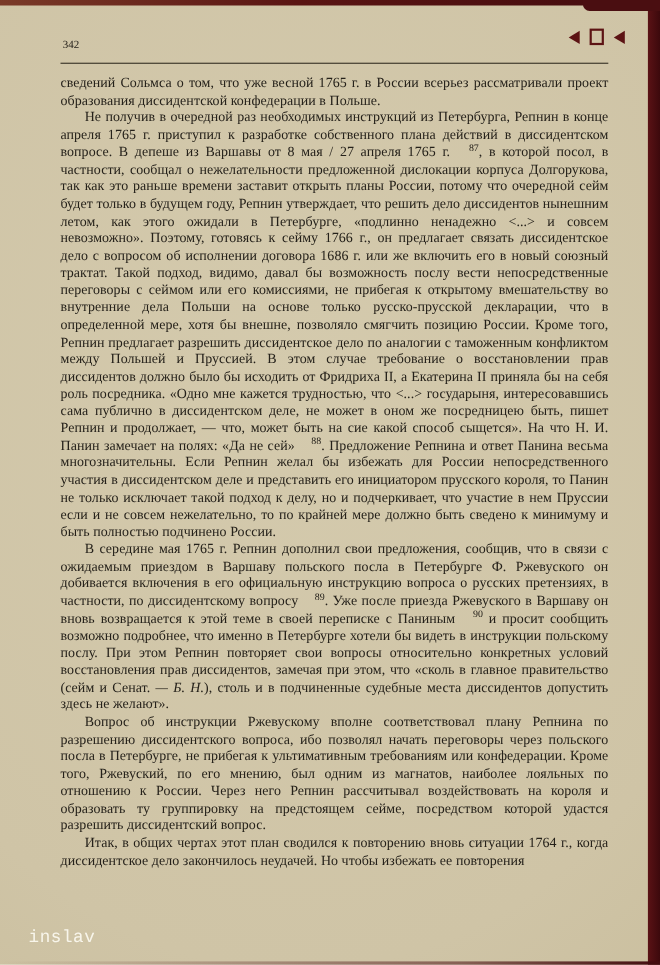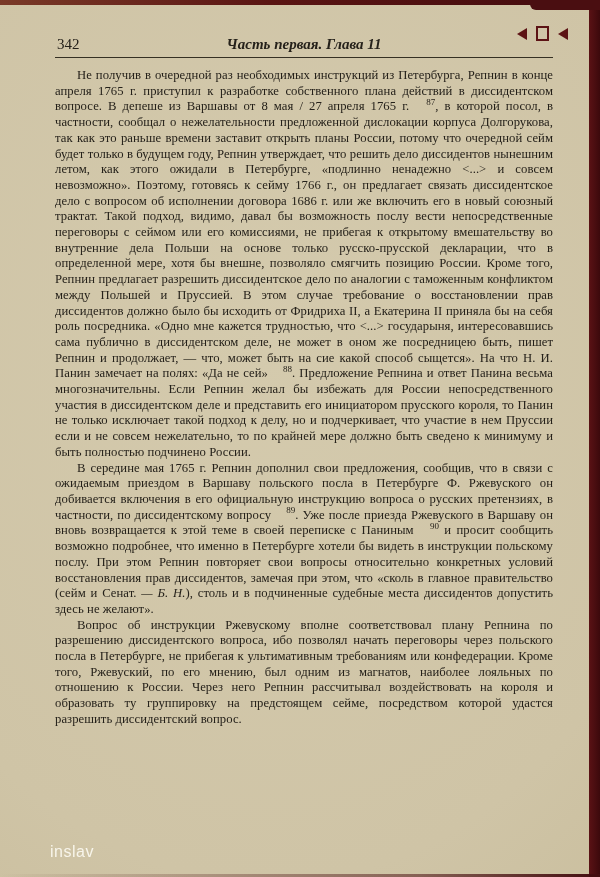--- a/index.html
+++ b/index.html
@@ -12,21 +12,21 @@
   
   .edge-top{position:absolute;top:0;left:0;right:0;height:5px;
     background:linear-gradient(to right,#7a3a28 0%,#5a1513 45%,#430c0f 100%);}
   .edge-right{position:absolute;top:0;right:0;bottom:0;width:11px;
     background:linear-gradient(to left,#3c090c,#5a1215);}
   .edge-corner{position:absolute;top:0;right:0;width:70px;height:10px;background:#4a0e11;border-bottom-left-radius:6px;}
   .edge-bottom{position:absolute;left:0;right:0;bottom:0;height:3px;
     background:linear-gradient(to right, rgba(90,40,25,0) 0%, rgba(74,14,17,.55) 70%, #430c0f 100%);}
 
   
-  .header{position:absolute;top:36px;left:55px;right:47px;height:18px;font-size:15px;}
+  .header{position:absolute;top:36px;left:55px;right:47px;height:18px;font-size:10px;}
   .page-num{position:absolute;left:2px;top:0;}
   .running-title{position:absolute;left:0;right:0;text-align:center;font-style:italic;font-weight:bold;top:0;}
   .header-rule{position:absolute;top:57px;left:55px;right:47px;border:0;border-top:1.2px solid #353023;margin:0;}
 
   
   .artifacts{position:absolute;top:26px;right:32px;display:flex;align-items:center;gap:9px;}
   .tri-left{width:0;height:0;border-top:6px solid transparent;border-bottom:6px solid transparent;border-right:10px solid #5c1314;}
   .mark-rect{width:9px;height:11px;border:2px solid #5c1314;background:transparent;}
 
   
@@ -36,47 +36,48 @@
     letter-spacing:.05px;
   }
   .para{margin:0;}
   .para.indent{text-indent:22px;}
   .text-body sup{font-size:9px;line-height:0;vertical-align:super;letter-spacing:0;margin-left:11px;}
   .text-body i{}
 
   
   .watermark{
     position:absolute;left:26px;bottom:16px;
-    font-family:Liberation Sans, sans-serif;
-    font-size:16px;color:rgba(250,248,238,.95);letter-spacing:.5px;margin-left:24px;
+    font-family:Liberation Mono, monospace;
+    font-size:16px;color:rgba(250,248,238,.95);letter-spacing:.5px;
   }
 </style>
 </head>
 <body>
 
 <div>
 
   <div class="edge-top"></div>
   <div class="edge-right"></div>
   <div class="edge-corner"></div>
   <div class="edge-bottom"></div>
 
   <div class="artifacts">
     <span class="tri-left"></span>
     <span class="mark-rect"></span>
     <span class="tri-left"></span>
   </div>
 
   <div class="header">
     <span class="page-num">342</span>
-    <span class="running-title">Часть первая. Глава 11</span>
   </div>
   <hr class="header-rule">
 
   <main class="text-body">
+      <p class="para">сведений Сольмса о том, что уже весной 1765 г. в России всерьез рассматривали проект образования диссидентской конфедерации в Польше.</p>
       <p class="para indent">Не получив в очередной раз необходимых инструкций из Петербурга, Репнин в конце апреля 1765 г. приступил к разработке собственного плана действий в диссидентском вопросе. В депеше из Варшавы от 8 мая / 27 апреля 1765 г. <sup>87</sup>, в которой посол, в частности, сообщал о нежелательности предложенной дислокации корпуса Долгорукова, так как это раньше времени заставит открыть планы России, потому что очередной сейм будет только в будущем году, Репнин утверждает, что решить дело диссидентов нынешним летом, как этого ожидали в Петербурге, «подлинно ненадежно &lt;...&gt; и совсем невозможно». Поэтому, готовясь к сейму 1766 г., он предлагает связать диссидентское дело с вопросом об исполнении договора 1686 г. или же включить его в новый союзный трактат. Такой подход, видимо, давал бы возможность послу вести непосредственные переговоры с сеймом или его комиссиями, не прибегая к открытому вмешательству во внутренние дела Польши на основе только русско-прусской декларации, что в определенной мере, хотя бы внешне, позволяло смягчить позицию России. Кроме того, Репнин предлагает разрешить диссидентское дело по аналогии с таможенным конфликтом между Польшей и Пруссией. В этом случае требование о восстановлении прав диссидентов должно было бы исходить от Фридриха II, а Екатерина II приняла бы на себя роль посредника. «Одно мне кажется трудностью, что &lt;...&gt; государыня, интересовавшись сама публично в диссидентском деле, не может в оном же посредницею быть, пишет Репнин и продолжает, — что, может быть на сие какой способ сыщется». На что Н. И. Панин замечает на полях: «Да не сей» <sup>88</sup>. Предложение Репнина и ответ Панина весьма многозначительны. Если Репнин желал бы избежать для России непосредственного участия в диссидентском деле и представить его инициатором прусского короля, то Панин не только исключает такой подход к делу, но и подчеркивает, что участие в нем Пруссии если и не совсем нежелательно, то по крайней мере должно быть сведено к минимуму и быть полностью подчинено России.</p>
       <p class="para indent">В середине мая 1765 г. Репнин дополнил свои предложения, сообщив, что в связи с ожидаемым приездом в Варшаву польского посла в Петербурге Ф. Ржевуского он добивается включения в его официальную инструкцию вопроса о русских претензиях, в частности, по диссидентскому вопросу <sup>89</sup>. Уже после приезда Ржевуского в Варшаву он вновь возвращается к этой теме в своей переписке с Паниным <sup>90</sup> и просит сообщить возможно подробнее, что именно в Петербурге хотели бы видеть в инструкции польскому послу. При этом Репнин повторяет свои вопросы относительно конкретных условий восстановления прав диссидентов, замечая при этом, что «сколь в главное правительство (сейм и Сенат. <i>— Б. Н.</i>), столь и в подчиненные судебные места диссидентов допустить здесь не желают».</p>
       <p class="para indent">Вопрос об инструкции Ржевускому вполне соответствовал плану Репнина по разрешению диссидентского вопроса, ибо позволял начать переговоры через польского посла в Петербурге, не прибегая к ультимативным требованиям или конфедерации. Кроме того, Ржевуский, по его мнению, был одним из магнатов, наиболее лояльных по отношению к России. Через него Репнин рассчитывал воздействовать на короля и образовать ту группировку на предстоящем сейме, посредством которой удастся разрешить диссидентский вопрос.</p>
+      <p class="para indent">Итак, в общих чертах этот план сводился к повторению вновь ситуации 1764 г., когда диссидентское дело закончилось неудачей. Но чтобы избежать ее повторения</p>
     </main>
 
   <div class="watermark">inslav</div>
 
 </div>
 
 </body></html>

